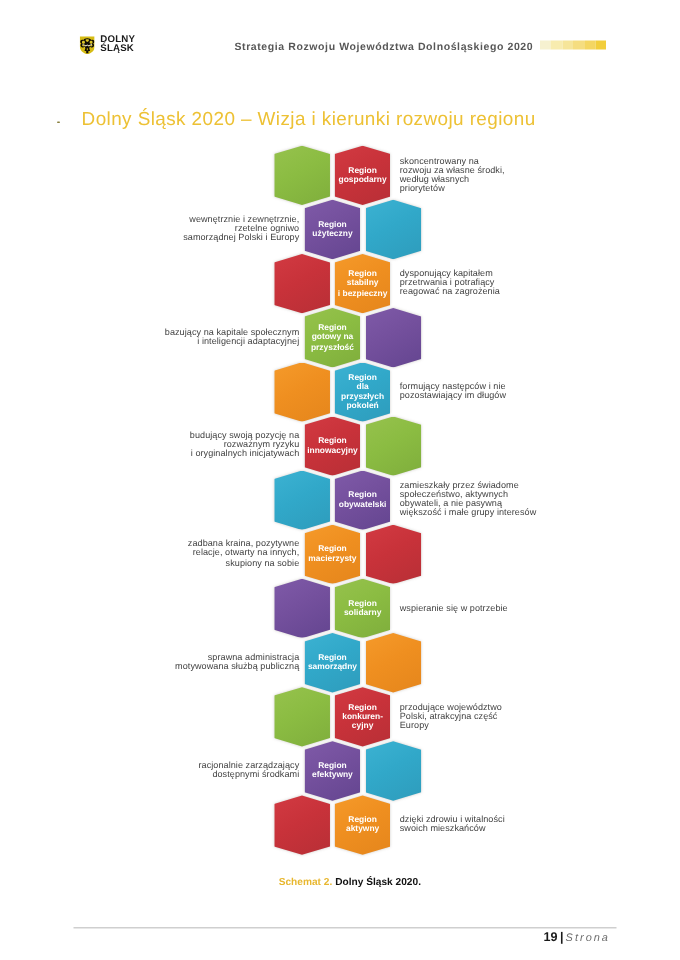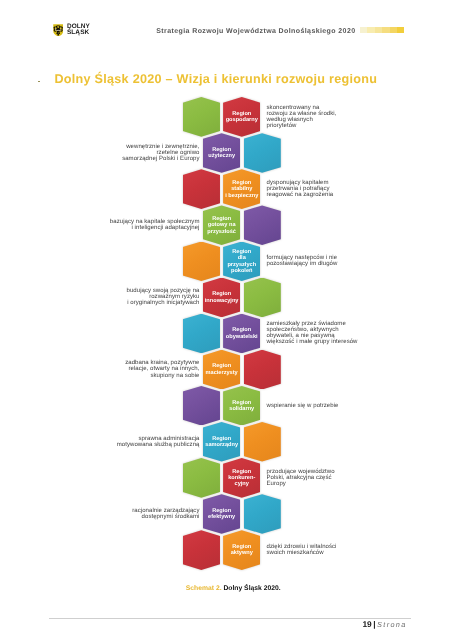--- a/index.html
+++ b/index.html
@@ -12,21 +12,21 @@
   .shield{position:absolute;left:-0.4px;top:1.75px;width:10.4px;height:12.5px;}
   .logo-text{position:absolute;left:13.9px;top:2.2px;font-size:6.45px;font-weight:bold;line-height:5.4px;
              letter-spacing:0.12px;color:#1c1c1c;}
   .hdr-title{position:absolute;left:156.3px;top:27.9px;font-size:7px;color:#575757;letter-spacing:0.4px;
              font-weight:bold;white-space:nowrap;line-height:7px;}
   .hdr-squares{position:absolute;left:360px;top:27.3px;display:flex;gap:0.45px;}
   .hdr-squares i{display:block;width:7.05px;height:5.9px;}
 
   
   .sec-bullet{position:absolute;left:38.2px;top:80.5px;width:1.6px;height:1.5px;background:#8a8140;border-radius:50%;}
-  .sec-title{position:absolute;left:54.4px;top:72.6px;font-size:12.6px;font-weight:bold;color:#edc134;
+  .sec-title{position:absolute;left:54.4px;top:72.6px;font-size:12.6px;font-weight:normal;color:#edc134;
              letter-spacing:0.28px;white-space:nowrap;line-height:12.6px;}
 
   
   .diagram{position:absolute;left:0;top:0;width:453px;height:640px;}
   .hexwrap{position:absolute;width:37.3px;height:39.6px;
        filter:drop-shadow(0.4px 0.8px 0.9px rgba(90,80,70,0.30));}
   .hex{position:absolute;left:0;top:0;width:37.3px;height:39.6px;
        -webkit-clip-path:polygon(50% 0%,100% 14.2%,100% 85.8%,50% 100%,0% 85.8%,0% 14.2%);
        clip-path:polygon(50% 0%,100% 14.2%,100% 85.8%,50% 100%,0% 85.8%,0% 14.2%);
        display:flex;align-items:center;justify-content:center;}

